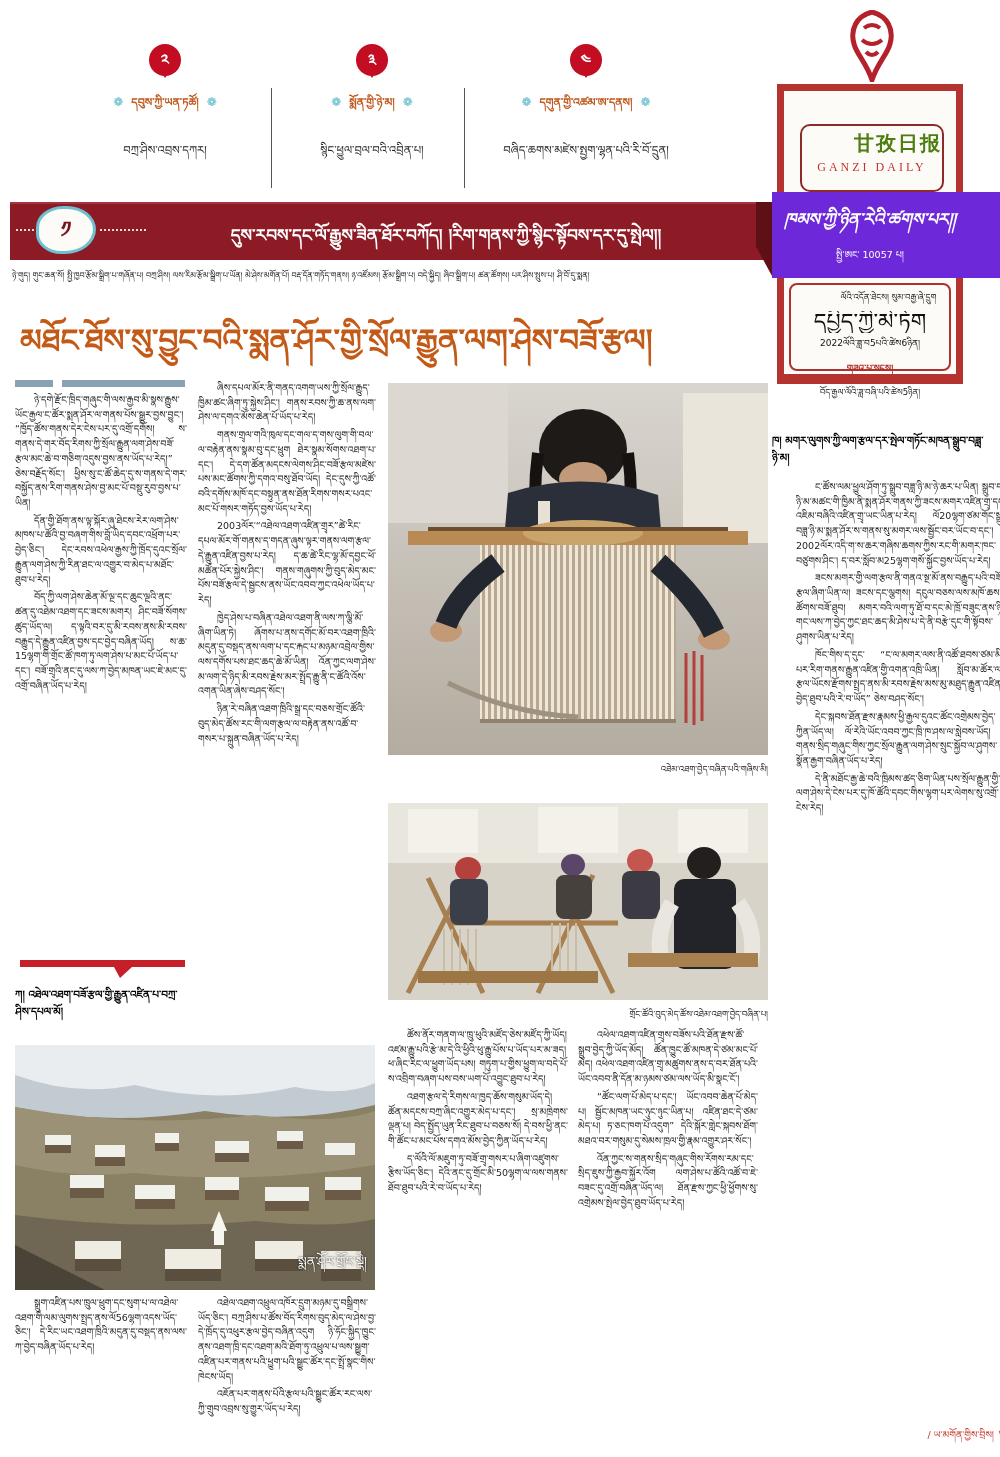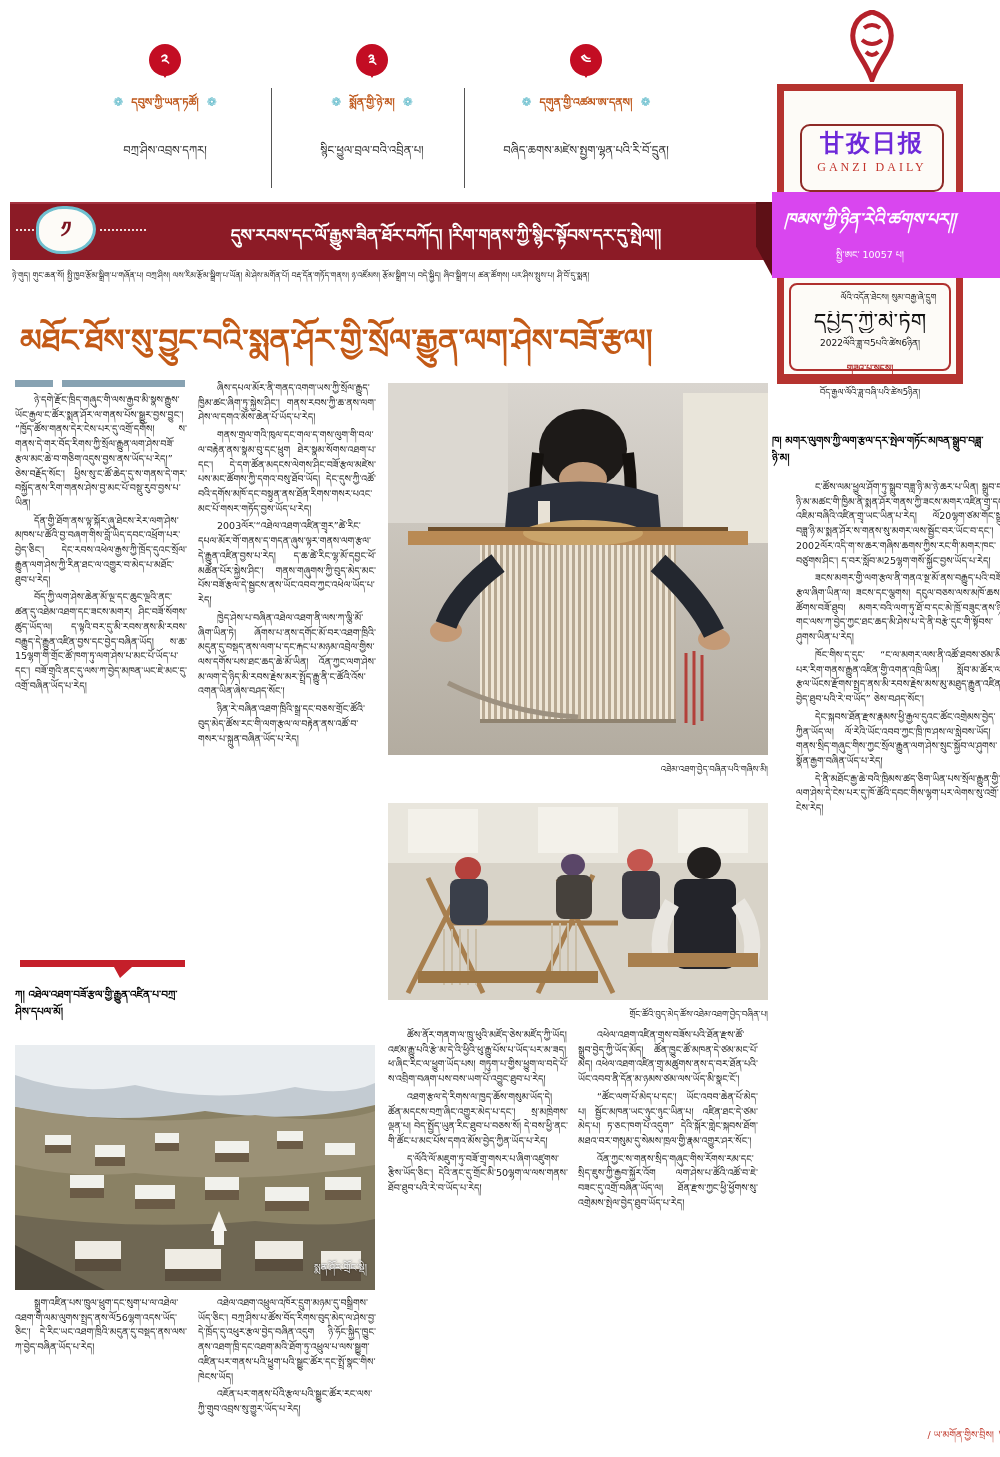--- a/index.html
+++ b/index.html
@@ -16,23 +16,23 @@
   .hdr-sub{font-size:11.5px;color:#222;white-space:nowrap;}
   .hdr-sep{position:absolute;top:88px;width:1px;height:100px;background:#555;}
   
   .seal{position:absolute;left:842px;top:10px;width:60px;height:72px;}
   .mast-frame{position:absolute;left:777px;top:84px;width:186px;height:298px;background:#b5332f;}
   .mast-inner{position:absolute;left:7px;top:7px;right:7px;bottom:7px;background:#fdfbf7;}
   .mast-script{position:absolute;left:782px;top:96px;width:176px;text-align:center;
          font-family:"DejaVu Serif",serif;font-style:italic;font-size:12px;color:#1a1a1a;white-space:nowrap;overflow:hidden;margin-top:40px;}
   .mast-cnbox{position:absolute;left:800px;top:124px;width:140px;height:64px;border:2px solid #8e2a27;
          border-radius:10px;background:#fdfbf7;text-align:center;}
-  .mast-cn{font-size:24px;font-weight:bold;color:#6d28d9;line-height:34px;letter-spacing:2px;font-family:"DejaVu Serif",serif;}
+  .mast-cn{font-size:20px;font-weight:bold;color:#4d7c0f;line-height:34px;letter-spacing:2px;font-family:"DejaVu Serif",serif;text-align:right;}
   .mast-en{font-size:12px;color:#c2342c;letter-spacing:3px;font-family:"Liberation Serif",serif;}
-  .mast-band{position:absolute;left:772px;top:192px;width:228px;height:86px;background:#d946ef;}
+  .mast-band{position:absolute;left:772px;top:192px;width:228px;height:86px;background:#6d28d9;}
   .mast-band-script{position:absolute;left:6px;top:8px;width:184px;text-align:center;color:#fff;
          font-family:"DejaVu Serif",serif;font-style:italic;font-weight:bold;font-size:17px;white-space:nowrap;overflow:hidden;}
   .mast-issue{position:absolute;left:6px;top:52px;width:184px;text-align:center;color:#fff;font-size:9.5px;}
   .mast-info{position:absolute;left:789px;top:283px;width:162px;height:88px;border:2px solid #b0302e;
          border-radius:8px;background:#fdfbf7;text-align:center;padding-top:3px;box-sizing:border-box;}
   .mi1{font-size:8.5px;color:#111;white-space:nowrap;overflow:hidden;padding-left:37px;}
   .mi2{font-size:22px;font-weight:normal;color:#111;line-height:22px;white-space:nowrap;overflow:hidden;}
   .mi3{font-size:9px;color:#111;white-space:nowrap;overflow:hidden;}
   .mi4{font-size:9px;color:#b2302d;font-weight:bold;white-space:nowrap;}
   .mi5{font-size:8.5px;color:#111;white-space:nowrap;overflow:hidden;}
@@ -57,21 +57,21 @@
   .deco-bar{position:absolute;top:380px;height:7px;background:#87a2b2;}
   .tcol{position:absolute;font-size:9.5px;line-height:1.55;text-align:justify;color:#1c1c1c;overflow:hidden;}
   .tcol p{margin:0 0 3px;text-indent:2em;}
   .sec-hd{position:absolute;font-size:10.5px;font-weight:bold;line-height:1.6;color:#000;overflow:hidden;}
   .divider{position:absolute;}
   .byline{color:#c0392b;text-align:right;text-indent:0;margin-top:4px;font-size:9.5px;}
   
   .photo{position:absolute;overflow:hidden;background:#ccc;}
   .photo svg{display:block;}
   .caption{position:absolute;font-size:8.5px;color:#111;text-align:right;}
-  .overlay-cap{position:absolute;right:8px;bottom:6px;color:#fff;font-size:10px;text-shadow:0 0 2px #000;}
+  .overlay-cap{position:absolute;right:8px;bottom:6px;color:#fff;font-size:13px;text-shadow:0 0 2px #000;}
 </style>
 </head>
 <body>
 
 <div class="page">
 
   <div class="hdr-item" style="left:60px;top:44px;width:210px;">
     <div class="badge"><span>༢</span></div>
     <div class="hdr-titlerow">
       <span class="hdr-orn">❁</span><span>དབུས་ཀྱི་ཡན་ཏཚོ།</span><span class="hdr-orn">❁</span>

